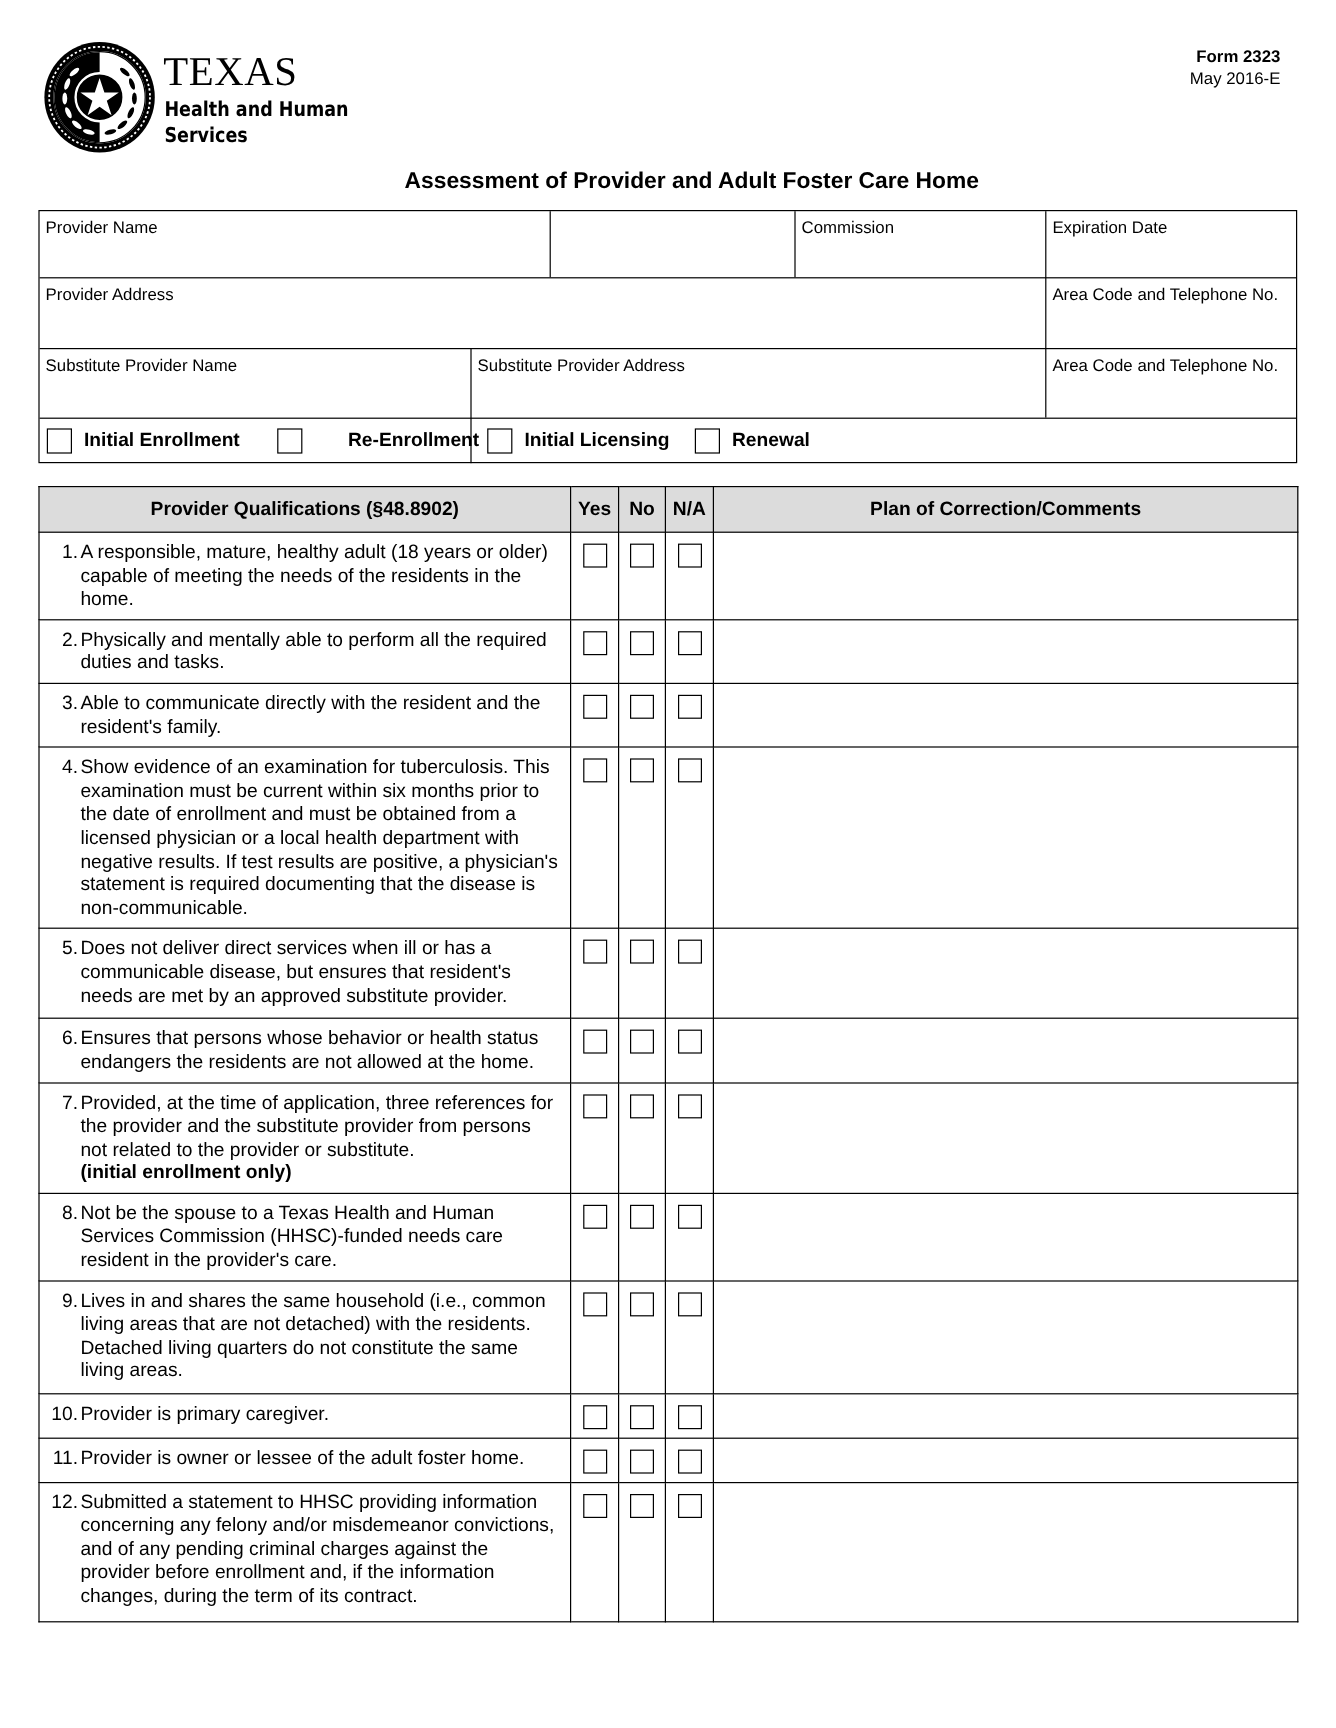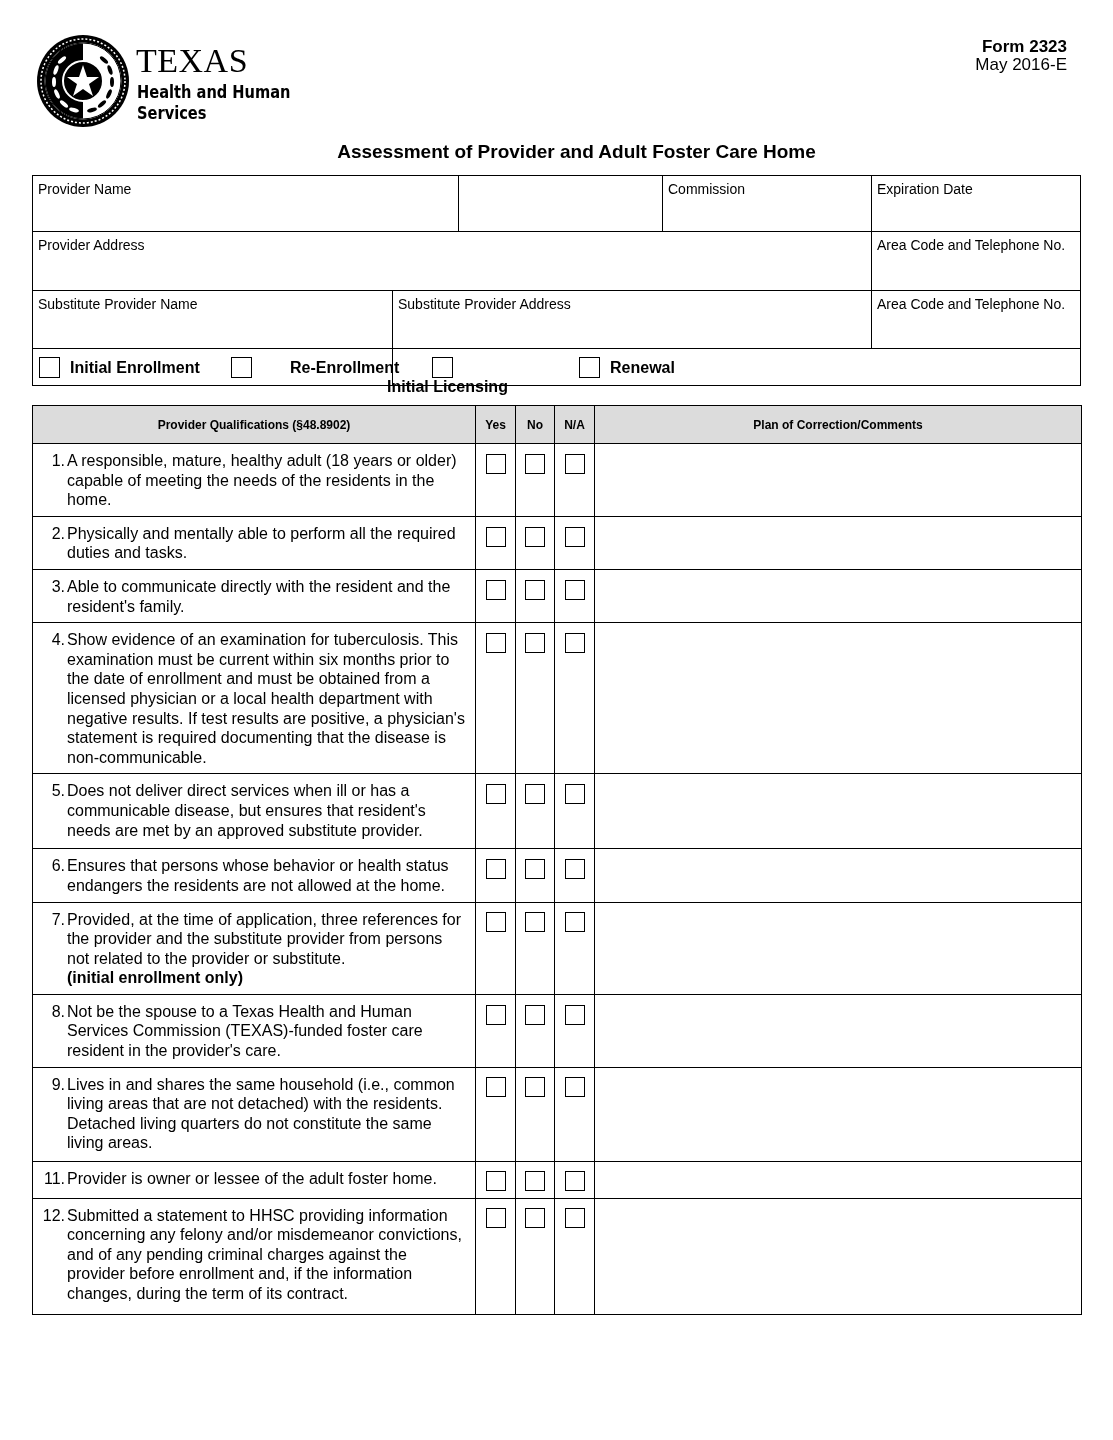--- a/index.html
+++ b/index.html
@@ -4,38 +4,38 @@
 <style>
   * { box-sizing: border-box; margin: 0; padding: 0; }
   html, body { width: 1113px; height: 1440px; background: #fff; }
   body { position: relative; font-family: "Liberation Sans", sans-serif; color: #000; }
 
   .logo { position: absolute; left: 36px; top: 34px; width: 250px; height: 96px; }
   .logo-seal { position: absolute; left: 0; top: 0; width: 94px; height: 94px; }
   .logo-texas { position: absolute; left: 100px; top: 10px; font-family: "Liberation Serif", serif; font-size: 34px; letter-spacing: 0.5px; line-height: 34px; }
   .logo-sub { position: absolute; left: 101px; top: 48px; font-family: "DejaVu Sans", sans-serif; font-size: 17px; font-weight: bold; line-height: 21px; transform: scaleX(0.86); transform-origin: left top; white-space: nowrap; }
 
-  .form-id { position: absolute; right: 46px; top: 38px; text-align: right; font-size: 17px; line-height: 18px; }
+  .form-id { position: absolute; right: 46px; top: 38px; text-align: right; font-size: 14px; line-height: 18px; }
   .form-id .num { font-weight: bold; }
 
   .title { position: absolute; left: 0; width: 1113px; top: 141px; text-align: center; font-size: 19px; font-weight: bold; margin-left: 20px; }
 
   
   .info { position: absolute; left: 32px; top: 175px; width: 1049px; height: 211px; border: 1px solid #000; }
   .cell { position: absolute; font-size: 14px; padding: 5px 0 0 5px; }
   .hl { position: absolute; height: 1px; background: #000; }
   .vl { position: absolute; width: 1px; background: #000; }
   .cb { display: inline-block; width: 21px; height: 21px; border: 1px solid #000; background: #fff; vertical-align: middle; }
   .enroll-opt { position: absolute; top: 181px; display: flex; align-items: center; font-size: 16px; font-weight: bold; }
   .enroll-opt .cb { margin-right: 10px; }
 
   
   .qtable { position: absolute; left: 32px; top: 405px; width: 1050px; border-collapse: collapse; }
   .qtable th, .qtable td { border: 1px solid #000; }
-  .qtable th { background: #dcdcdc; height: 38px; font-size: 12px; font-weight: bold; text-align: center; }
+  .qtable th { background: #dcdcdc; height: 38px; font-size: 16px; font-weight: bold; text-align: center; }
   .qtable td { vertical-align: top; font-size: 16px; line-height: 19.6px; }
   .qtable td.q { padding: 7px 8px 6px 0; }
   .qitem { display: flex; }
   .qnum { width: 34px; text-align: right; flex: none; padding-right: 2px; }
   .qtext { flex: 1; }
   .qtext b { font-weight: bold; }
   .qtable td.chk { text-align: center; padding-top: 9px; }
   .qtable td.chk .cb { width: 20px; height: 20px; }
 </style>
 </head>
@@ -120,21 +120,21 @@
   </div>
 
   <div class="enroll-opt" style="left:6px;">
     <span class="cb"></span>
     <span>Initial Enrollment</span>
   </div>
   <div class="enroll-opt" style="left:198px;gap:28px;">
     <span class="cb"></span>
     <span>Re-Enrollment</span>
   </div>
-  <div class="enroll-opt" style="left:354px;flex-direction:column;">
+  <div class="enroll-opt" style="left:373px;">
     <span class="cb"></span>
     <span>Initial Licensing</span>
   </div>
   <div class="enroll-opt" style="left:546px;">
     <span class="cb"></span>
     <span>Renewal</span>
   </div>
 </div>
 
 <table class="qtable">
@@ -236,21 +236,21 @@
         </td>
         <td class="chk"><span class="cb"></span></td>
         <td class="chk"><span class="cb"></span></td>
         <td class="chk"><span class="cb"></span></td>
         <td></td>
       </tr>
       <tr style="height: 70px;">
         <td class="q">
           <div class="qitem">
             <span class="qnum">8.</span>
-            <span class="qtext"><span>Not be the spouse to a Texas Health and Human Services Commission (TEXAS)-funded foster care resident in the provider's care.</span></span>
+            <span class="qtext"><span>Not be the spouse to a Texas Health and Human Services Commission (HHSC)-funded needs care resident in the provider's care.</span></span>
           </div>
         </td>
         <td class="chk"><span class="cb"></span></td>
         <td class="chk"><span class="cb"></span></td>
         <td class="chk"><span class="cb"></span></td>
         <td></td>
       </tr>
       <tr style="height: 94px;">
         <td class="q">
           <div class="qitem">
@@ -259,20 +259,32 @@
           </div>
         </td>
         <td class="chk"><span class="cb"></span></td>
         <td class="chk"><span class="cb"></span></td>
         <td class="chk"><span class="cb"></span></td>
         <td></td>
       </tr>
       <tr style="height: 37px;">
         <td class="q">
           <div class="qitem">
+            <span class="qnum">10.</span>
+            <span class="qtext"><span>Provider is primary caregiver.</span></span>
+          </div>
+        </td>
+        <td class="chk"><span class="cb"></span></td>
+        <td class="chk"><span class="cb"></span></td>
+        <td class="chk"><span class="cb"></span></td>
+        <td></td>
+      </tr>
+      <tr style="height: 37px;">
+        <td class="q">
+          <div class="qitem">
             <span class="qnum">11.</span>
             <span class="qtext"><span>Provider is owner or lessee of the adult foster home.</span></span>
           </div>
         </td>
         <td class="chk"><span class="cb"></span></td>
         <td class="chk"><span class="cb"></span></td>
         <td class="chk"><span class="cb"></span></td>
         <td></td>
       </tr>
       <tr style="height: 116px;">

